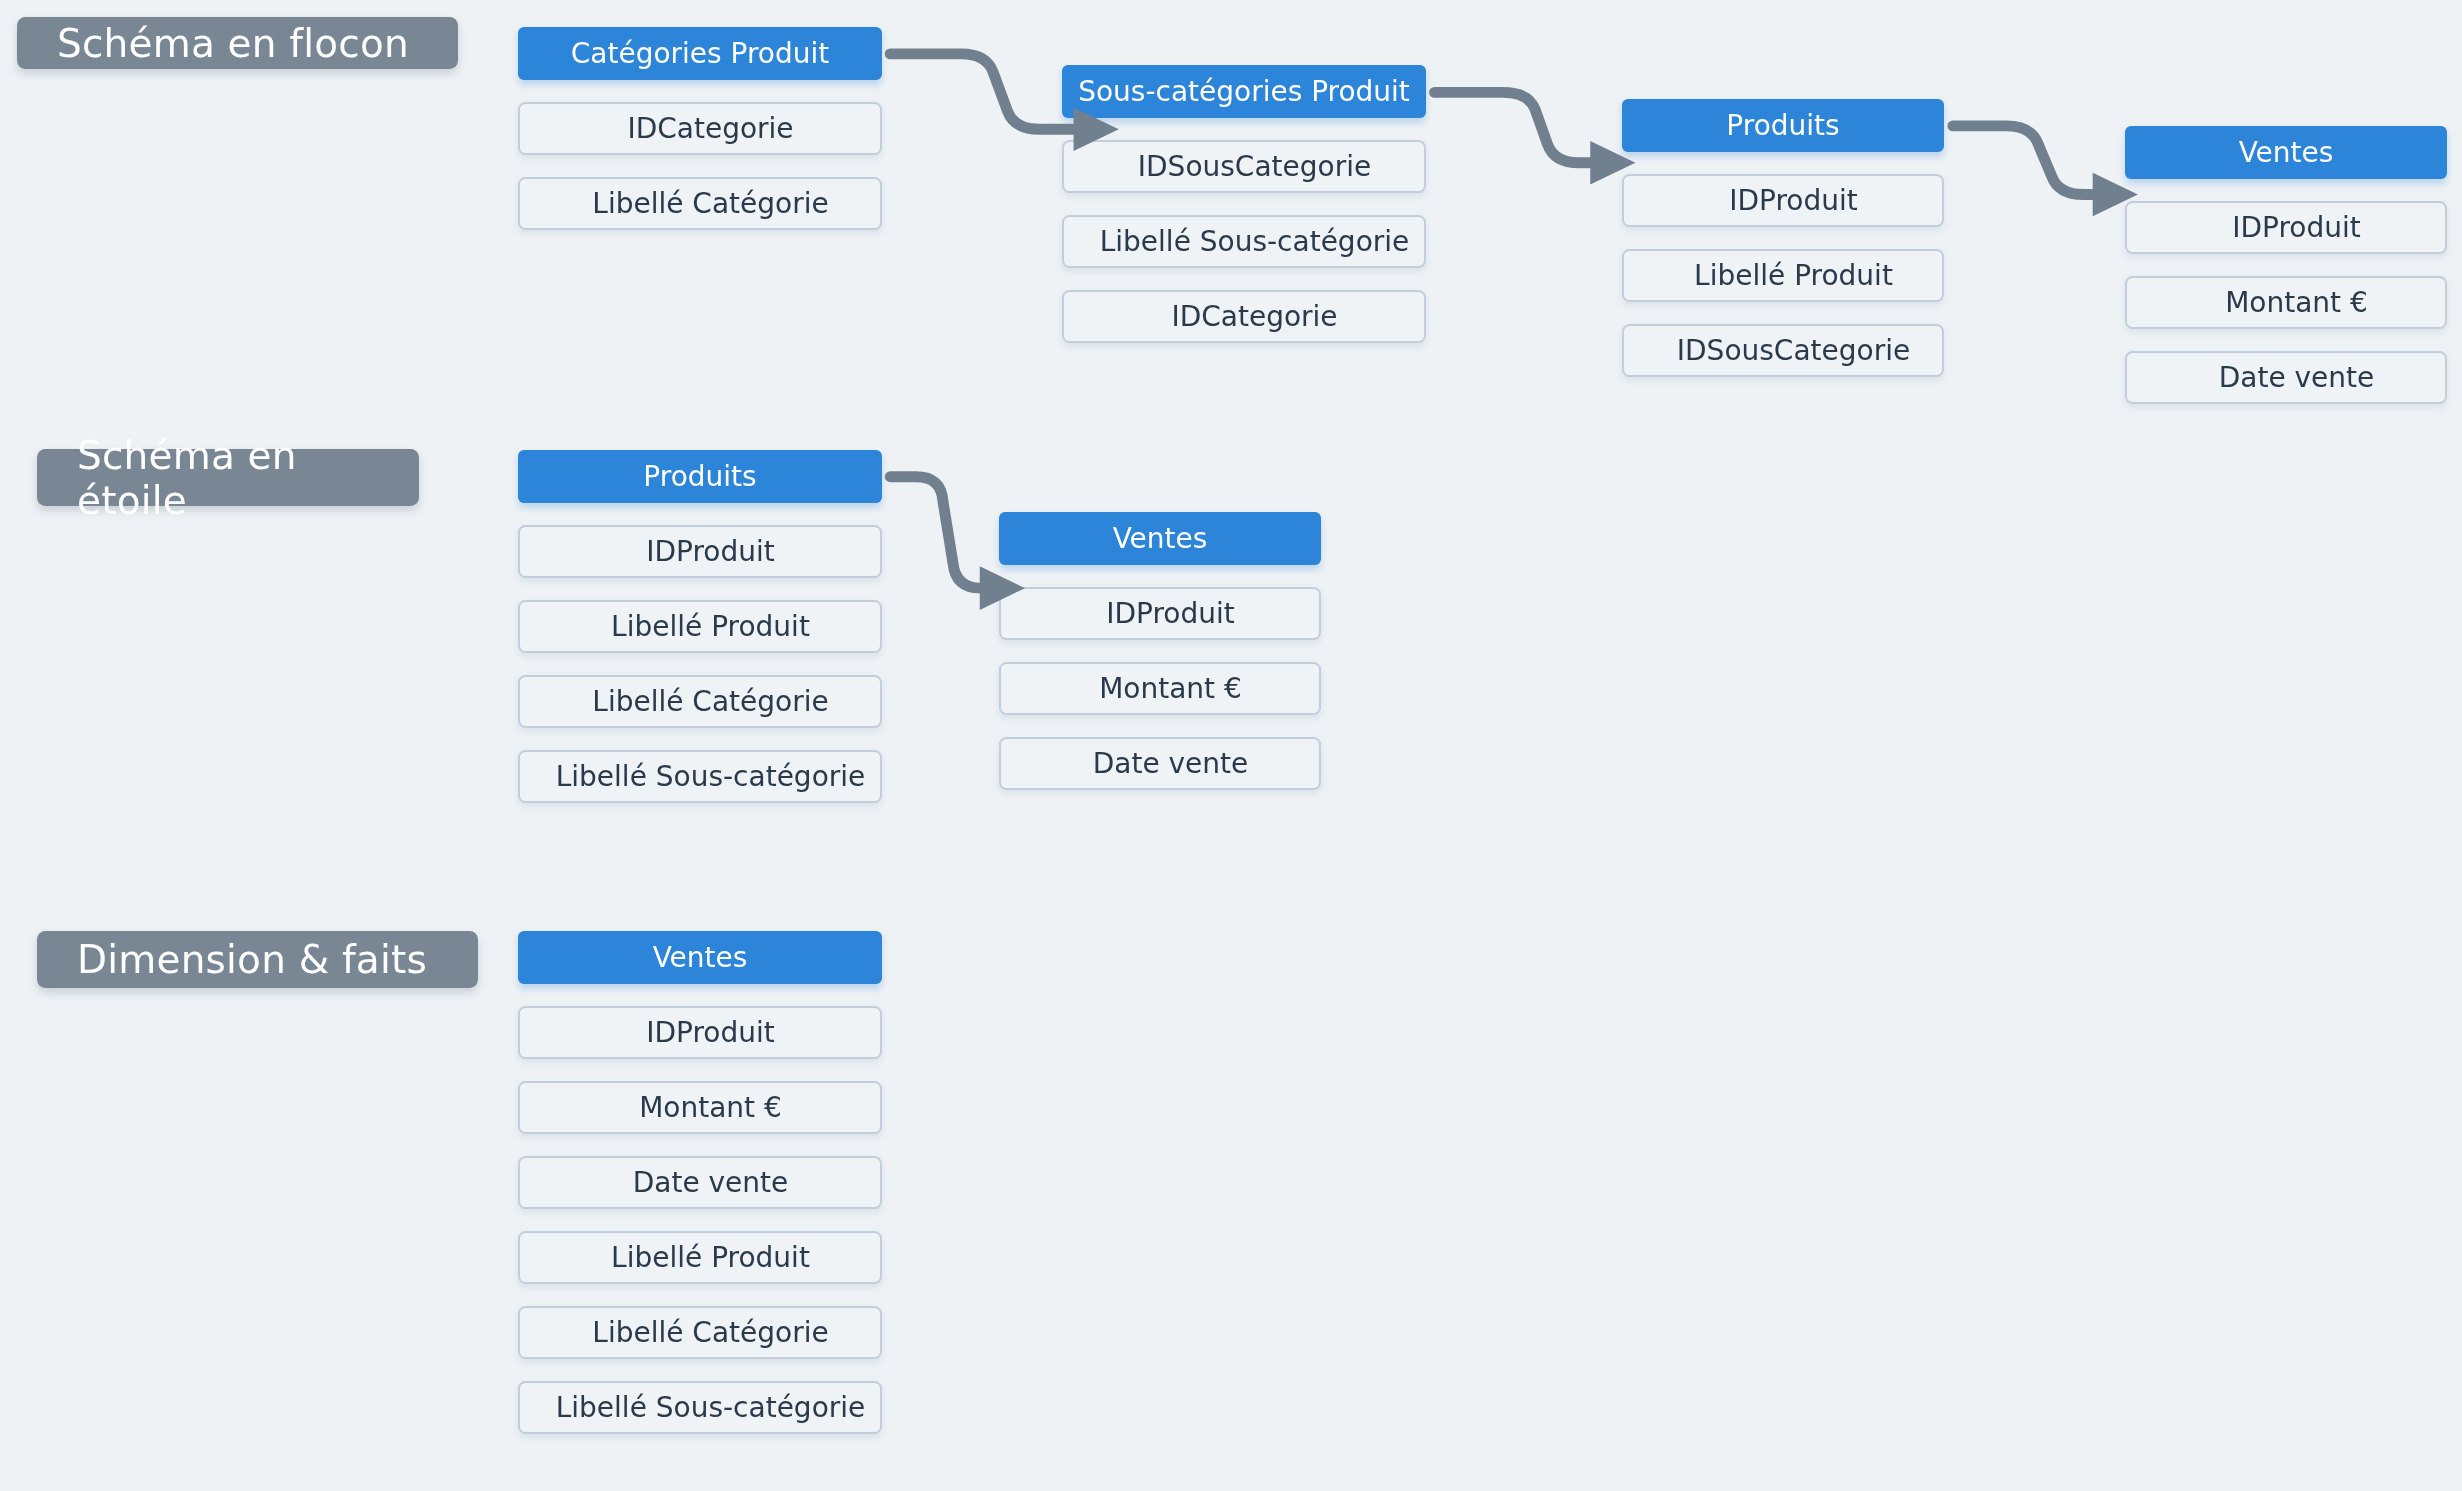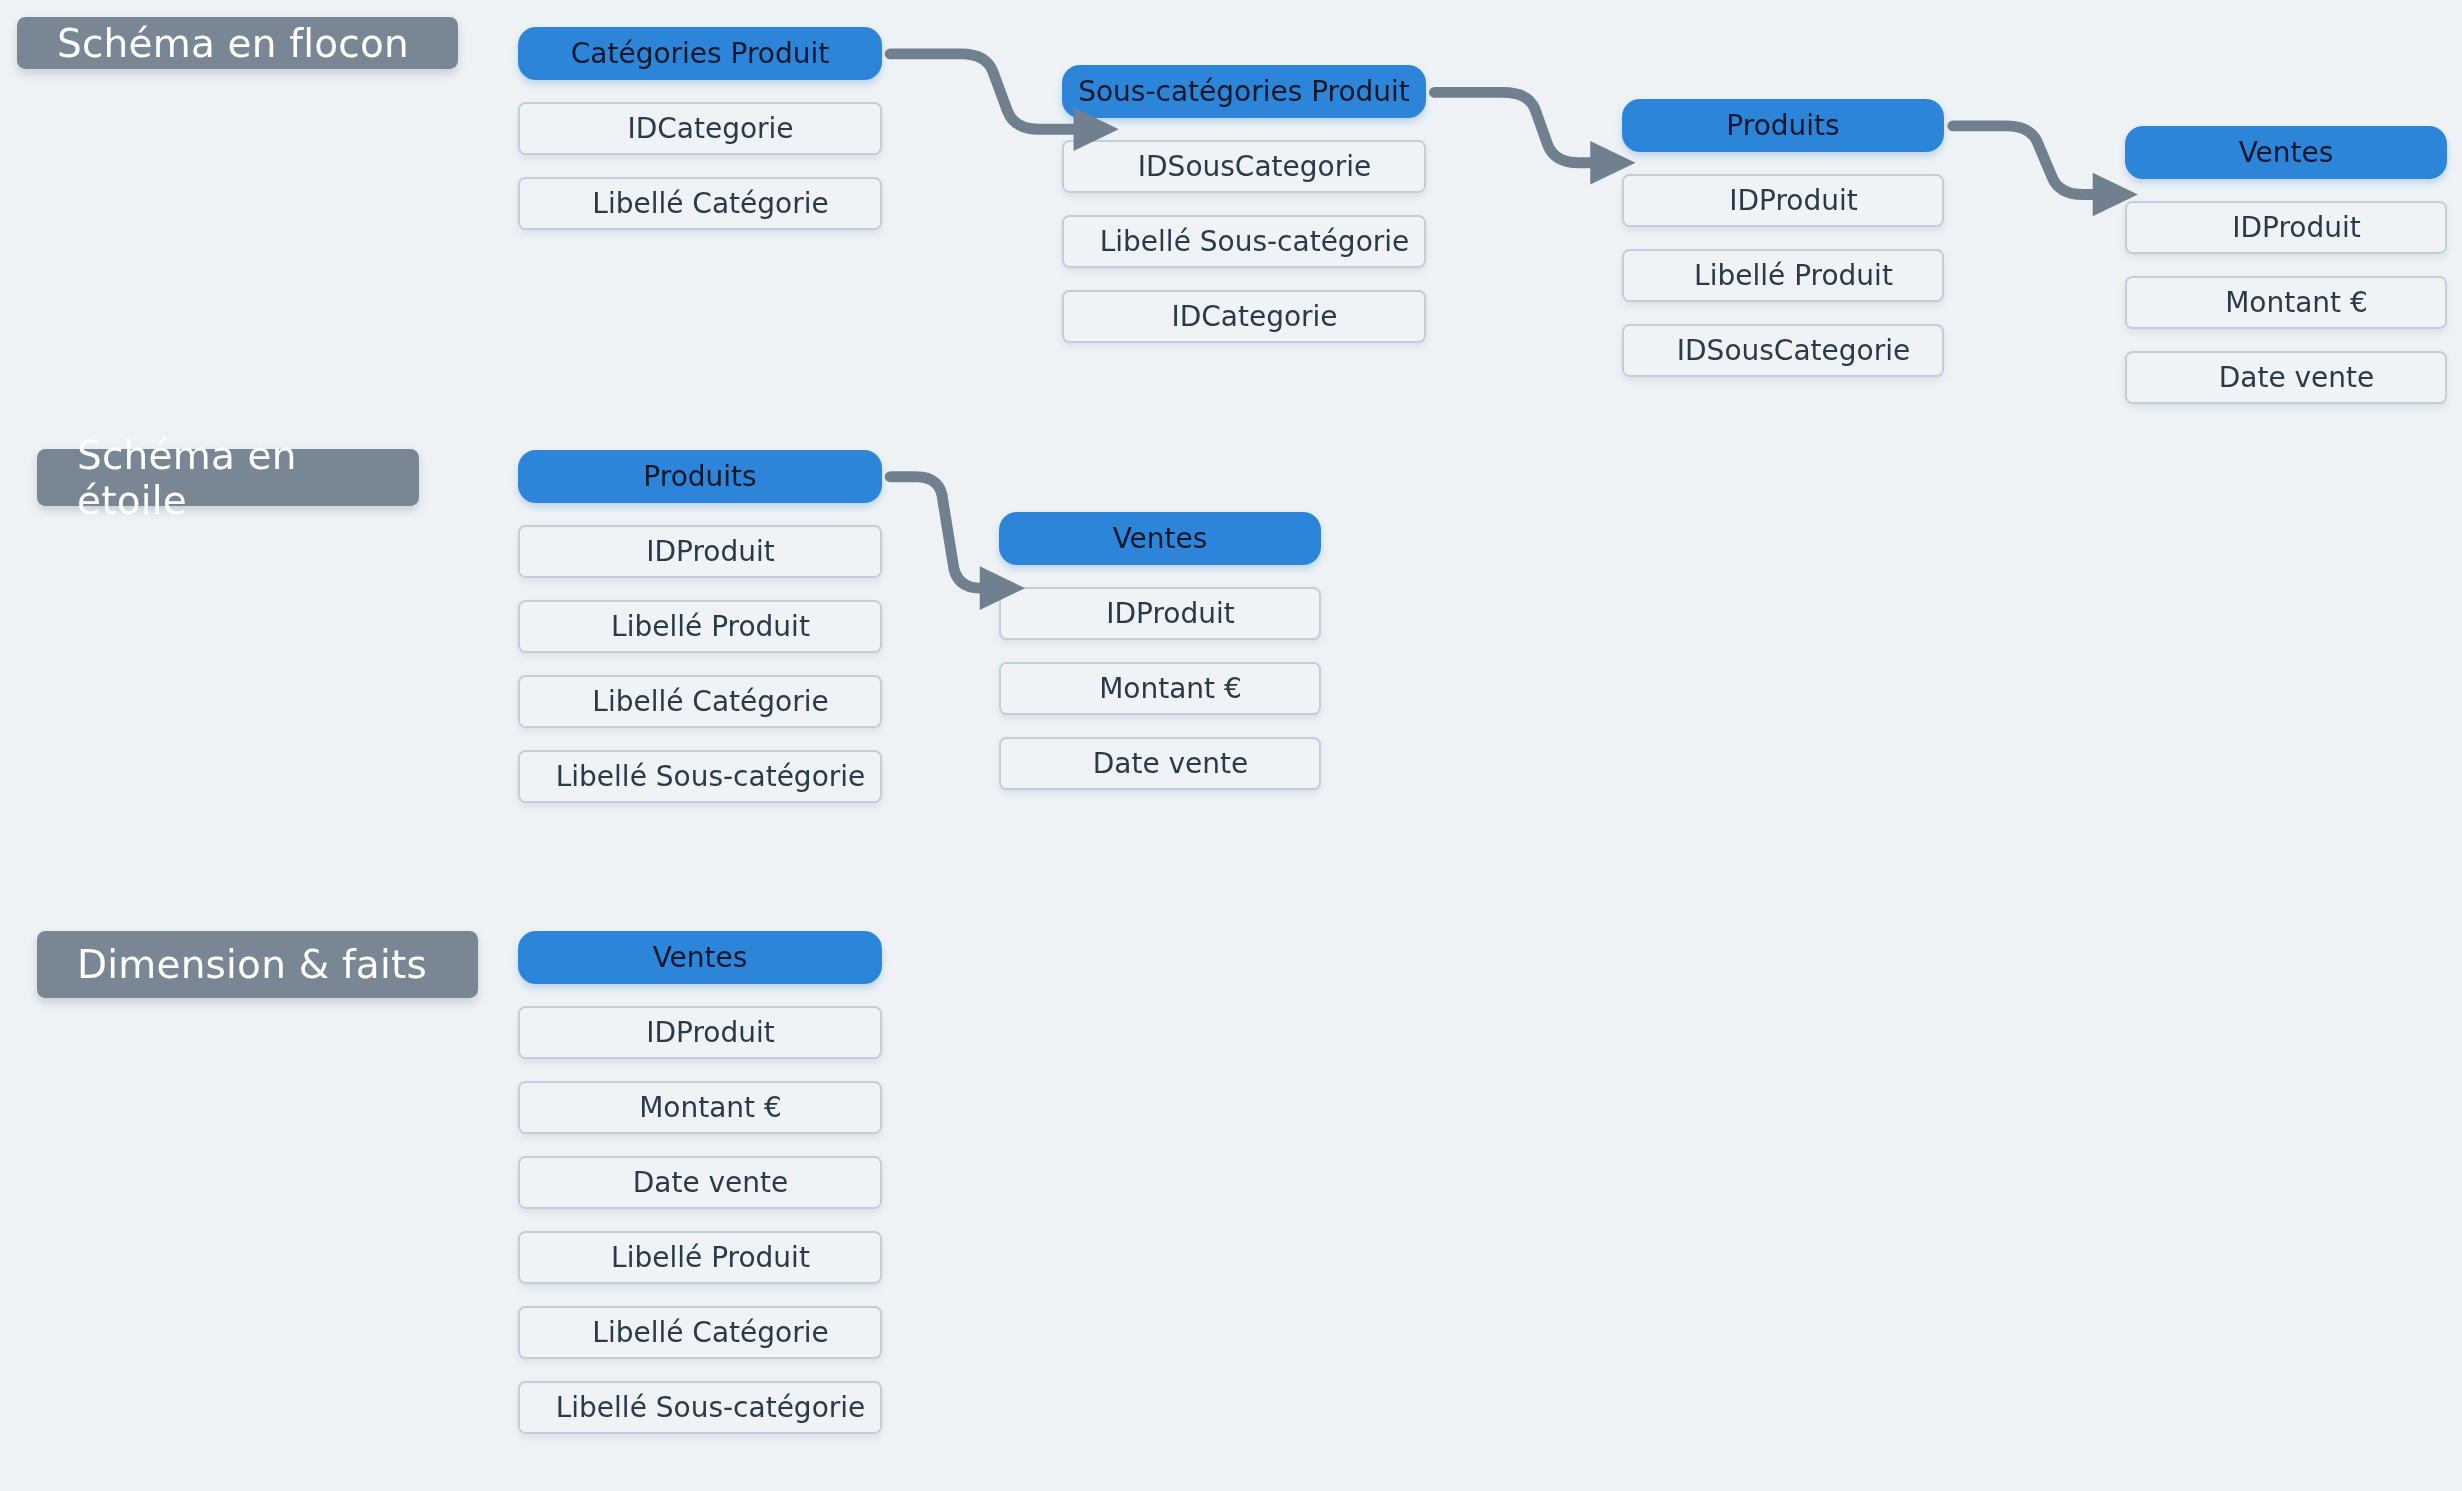--- a/index.html
+++ b/index.html
@@ -44,22 +44,22 @@
 
   
   .entity {
     position: absolute;
     box-sizing: border-box;
   }
   .entity-header {
     box-sizing: border-box;
     width: 100%;
     background: #2d85d9;
-    color: #0f172a;
-    border-radius: 18px;
+    color: #ffffff;
+    border-radius: 6px;
     display: flex;
     align-items: center;
     justify-content: center;
     text-align: center;
     font-size: 28px;
     font-weight: 400;
     height: 53px;
     box-shadow: 0 4.2px 7.5px rgba(45, 133, 217, 0.25);
     white-space: nowrap;
   }
@@ -108,21 +108,21 @@
 <div id="canvas">
 
   <div class="section-label" style="left:17px; top:17px; width:441px; height:52px;">
     <span>Schéma en flocon</span>
   </div>
 
   <div class="section-label" style="left:37px; top:449px; width:382px; height:57px;">
     <span>Schéma en étoile</span>
   </div>
 
-  <div class="section-label" style="left:37px; top:931px; width:441px; height:67px;">
+  <div class="section-label" style="left:37px; top:931px; width:441px; height:57px;">
     <span>Dimension &amp; faits</span>
   </div>
 
   <div class="entity" style="left:518px; top:27px; width:364px;">
     <div class="entity-header">Catégories Produit</div>
     <div class="entity-field">IDCategorie</div>
     <div class="entity-field">Libellé Catégorie</div>
   </div>
 
   <div class="entity" style="left:1062px; top:65px; width:364px;">

